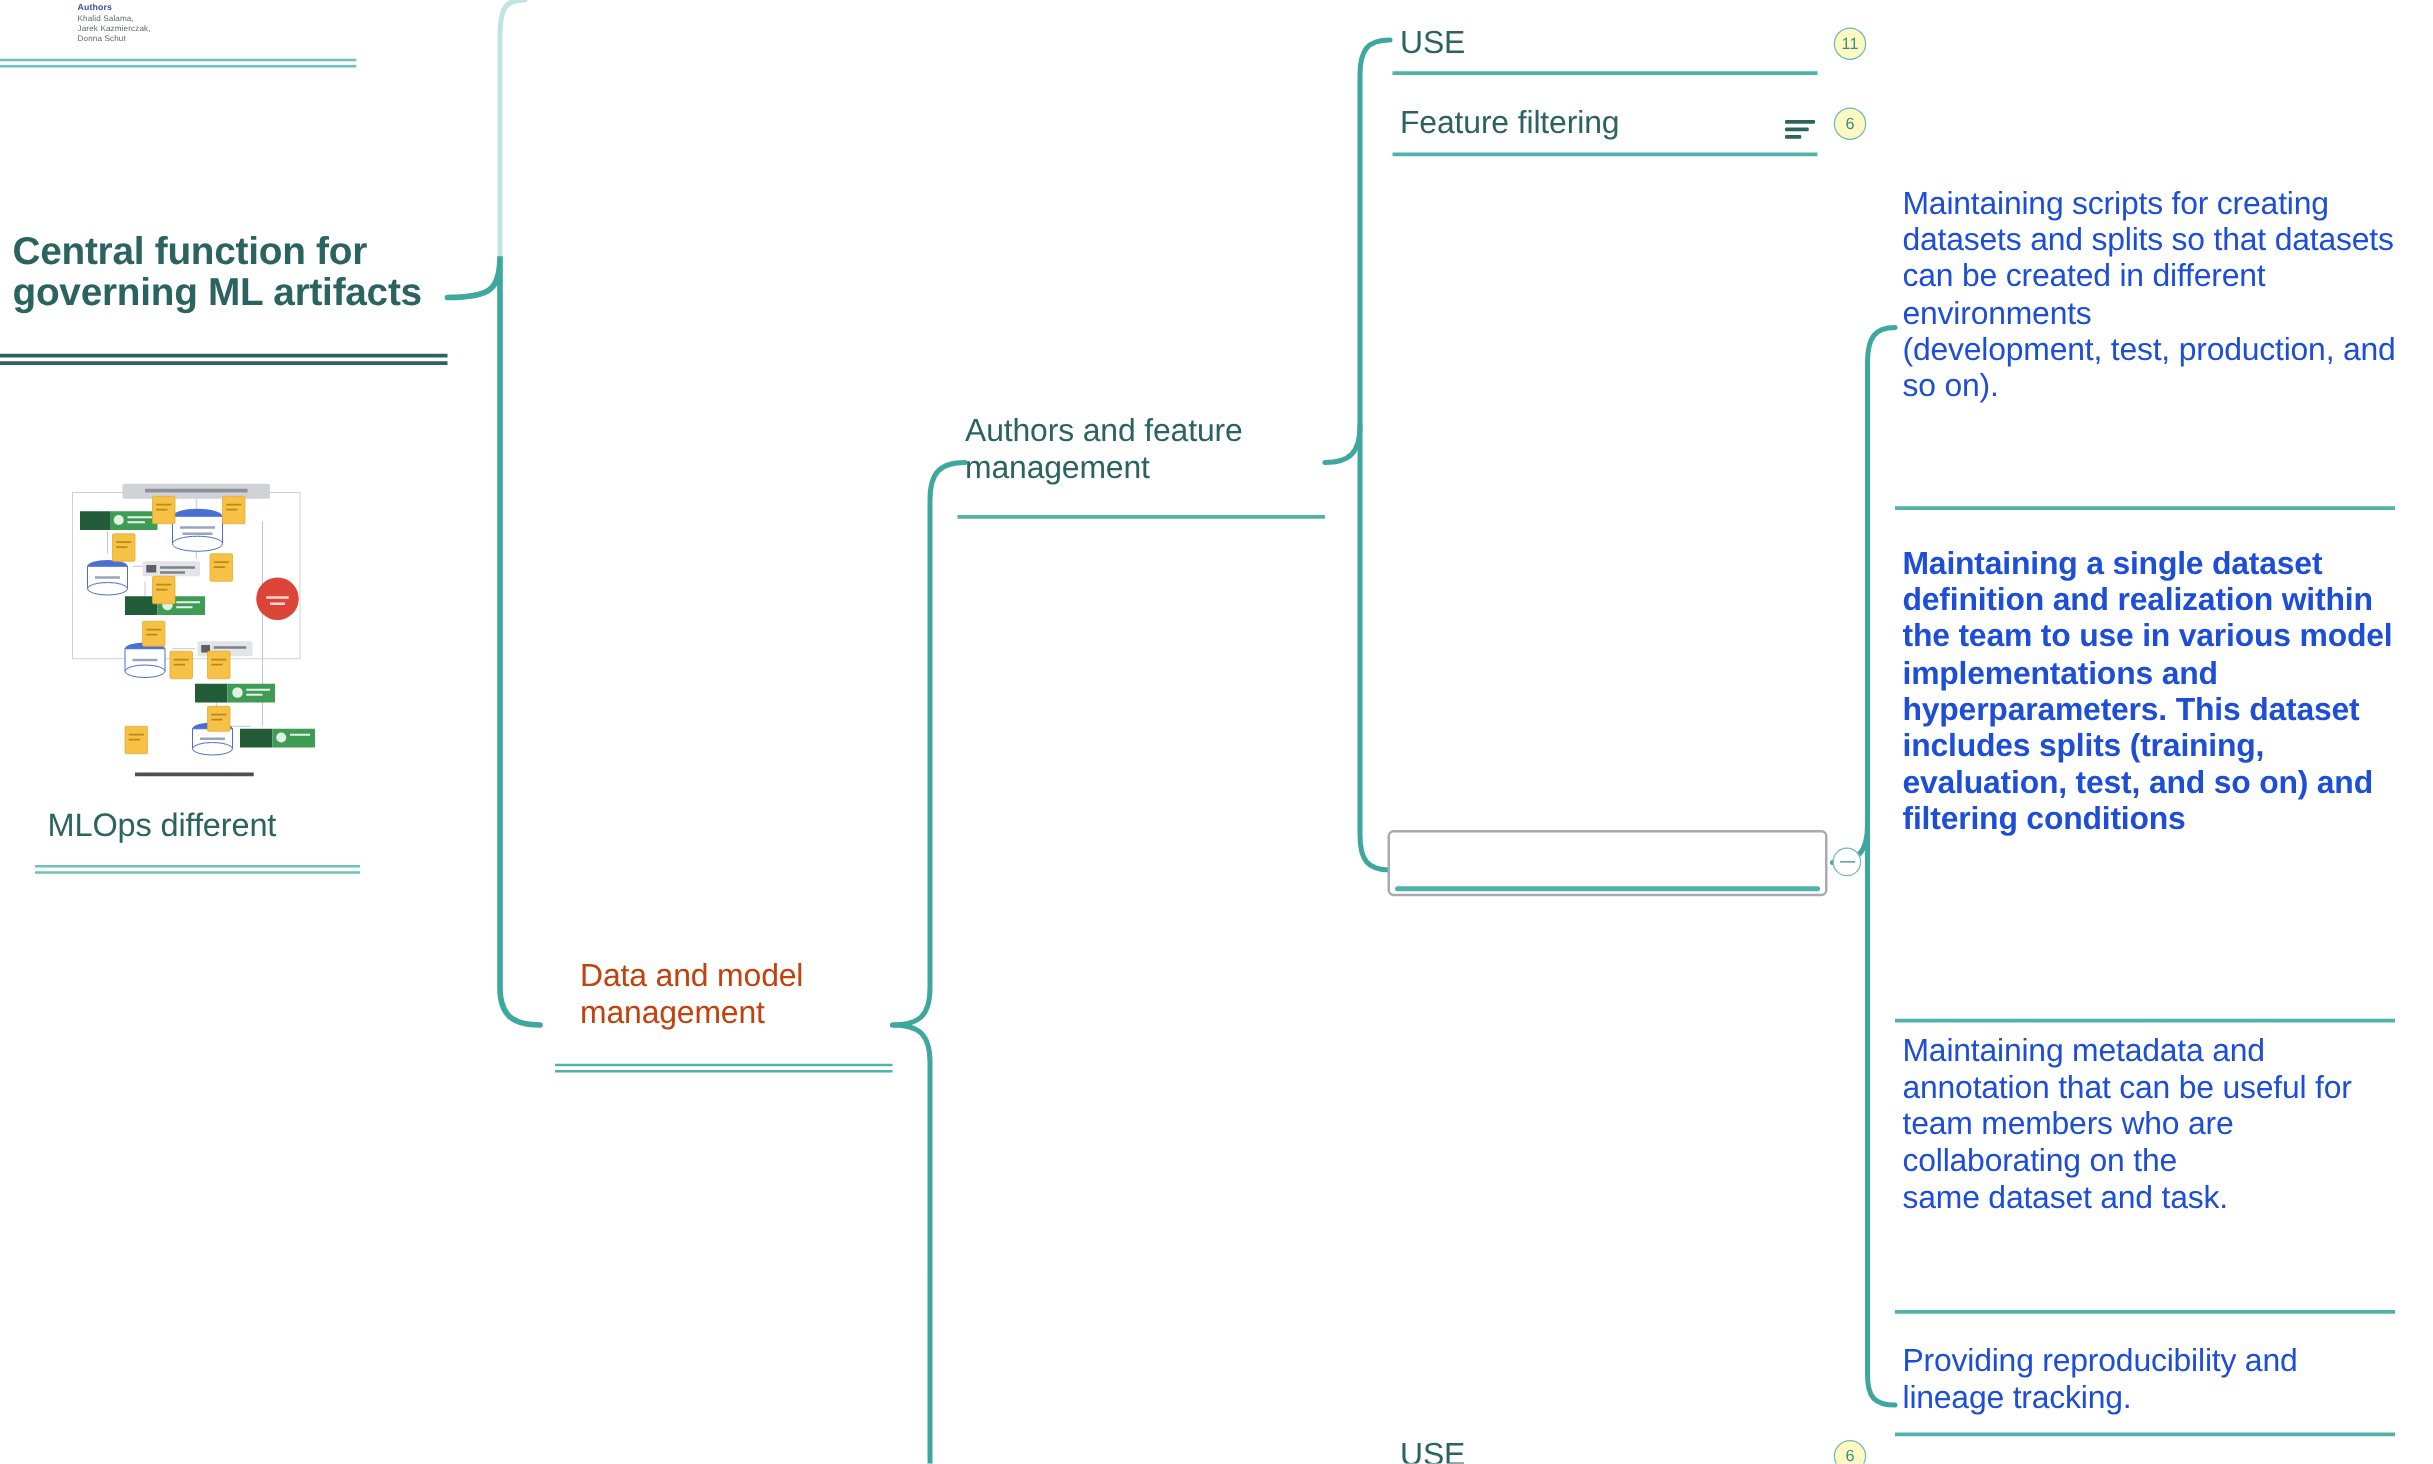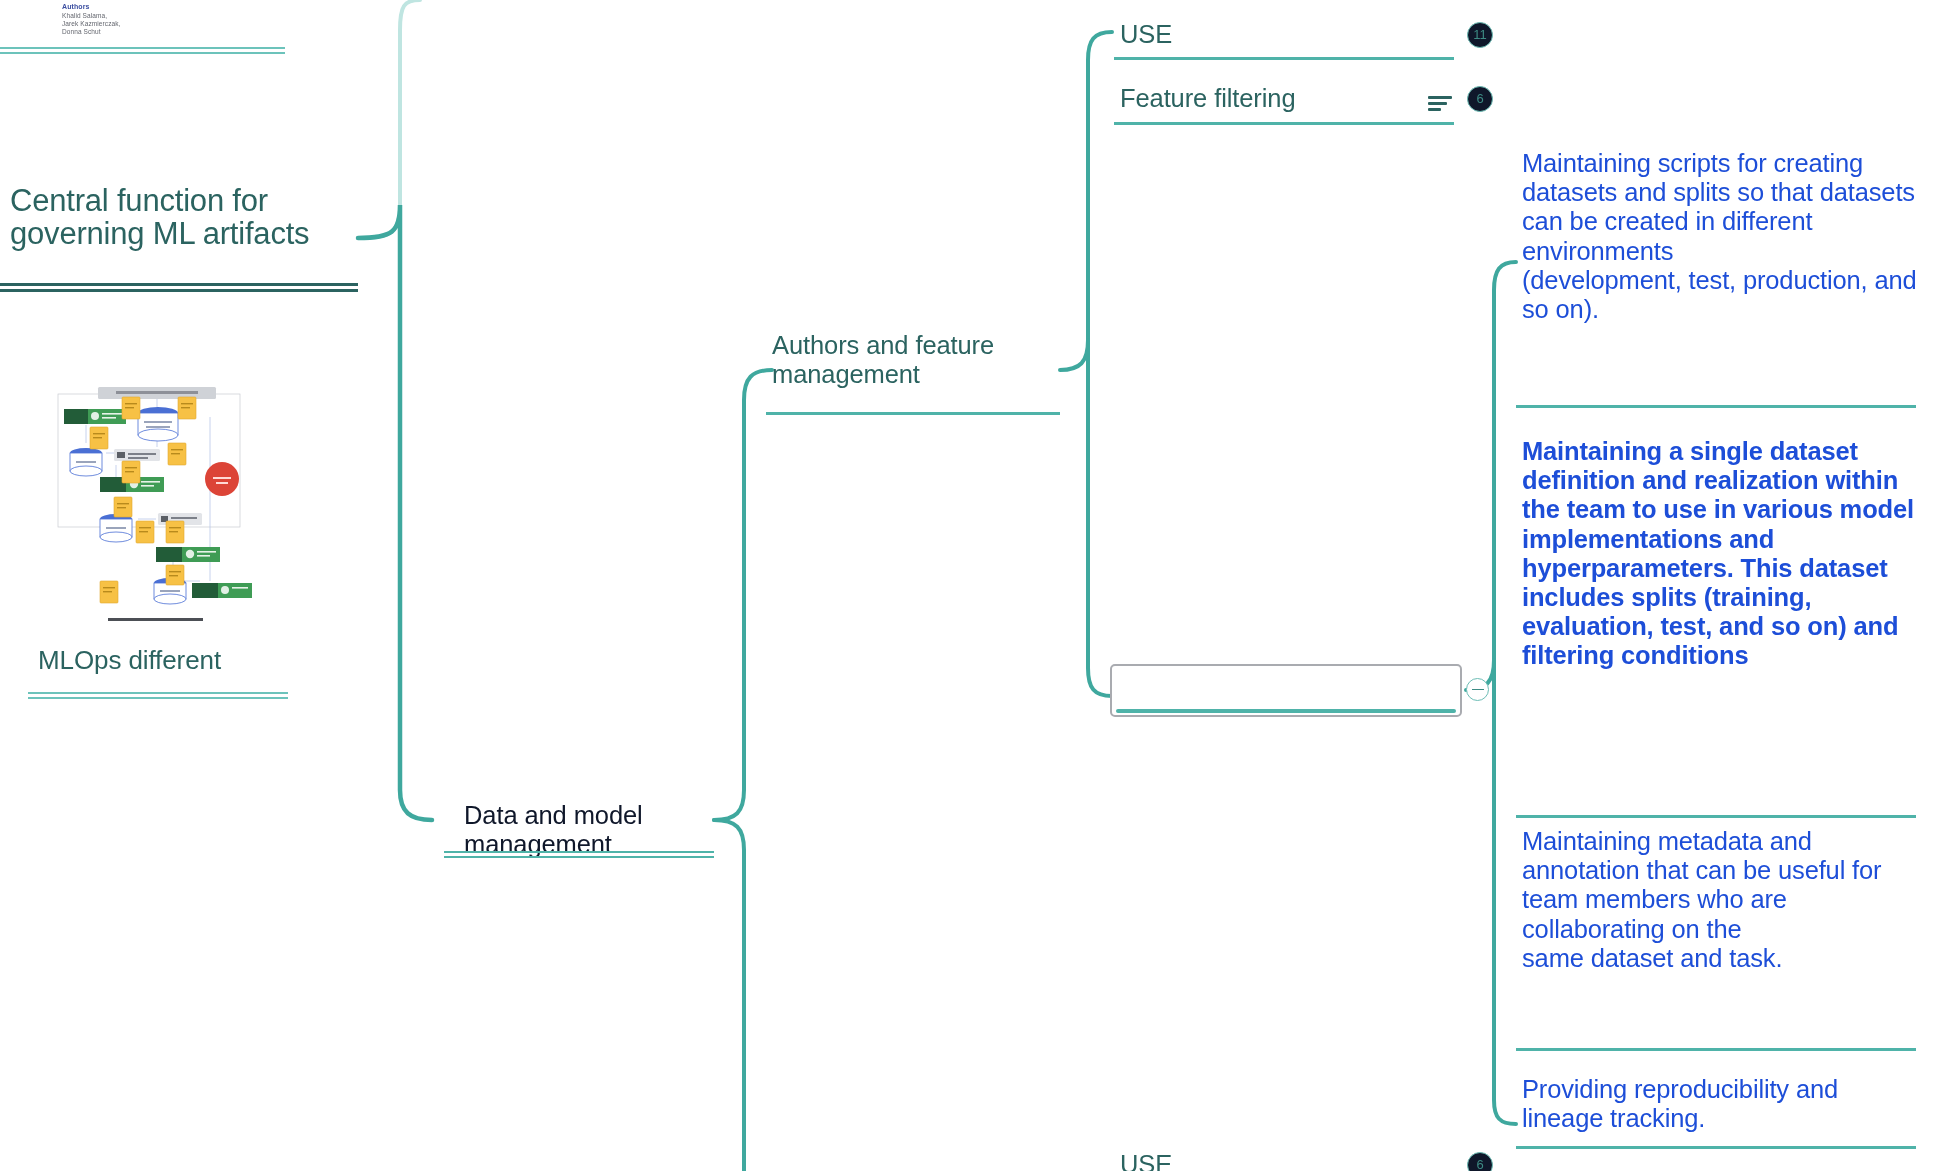--- a/index.html
+++ b/index.html
@@ -20,21 +20,21 @@
     position: absolute; left: 0; top: 0;
     width: 1946px; height: 1171px;
     pointer-events: none;
   }
   .node { position: absolute; }
 
   
   .root-title {
     left: 10px; top: 185px; width: 330px;
     font-size: 31px; line-height: 1.05;
-    color: #2b6360; font-weight: 400;
+    color: #2b6360; font-weight: 700;
     letter-spacing: -0.2px;
   }
   .root-underline {
     position: absolute; left: 0px; top: 283px; width: 358px;
     height: 9px;
     border-top: 3px solid #2b6360;
     border-bottom: 3px solid #2b6360;
   }
 
   
@@ -70,23 +70,23 @@
   }
   .wf-underline {
     position: absolute; left: 28px; top: 692px; width: 260px;
     height: 7px;
     border-top: 2px solid #6cc3bb;
     border-bottom: 2px solid #6cc3bb;
   }
 
   
   .l1-node {
-    left: 464px; top: 801px; width: 245px;
+    left: 464px; top: 767px; width: 245px;
     font-size: 25.5px; line-height: 1.14;
-    color: #0f172a; letter-spacing: -0.1px;
+    color: #c2410c; letter-spacing: -0.1px;
   }
   .l1-underline {
     position: absolute; left: 444px; top: 851px; width: 270px;
     height: 7px;
     border-top: 2px solid #4fb3a9;
     border-bottom: 2px solid #4fb3a9;
   }
 
   
   .l2-node {
@@ -140,21 +140,21 @@
   }
   .note-icon i:nth-child(1) { width: 24px; }
   .note-icon i:nth-child(2) { width: 19px; }
   .note-icon i:nth-child(3) { width: 13px; }
 
   
   .badge {
     position: absolute;
     width: 26px; height: 26px; border-radius: 50%;
     border: 1.4px solid #6cbdb5;
-    color: #3d8b84; background: #0f172a;
+    color: #3d8b84; background: #fef9c3;
     font-size: 13px; line-height: 24px; text-align: center;
   }
   .badge-use { left: 1467px; top: 22px; }
   .badge-feat { left: 1467px; top: 86px; }
 
   
   .collapse-btn {
     position: absolute; left: 1466px; top: 678px;
     width: 23px; height: 23px; border-radius: 50%;
     border: 1.4px solid #6cbdb5;

